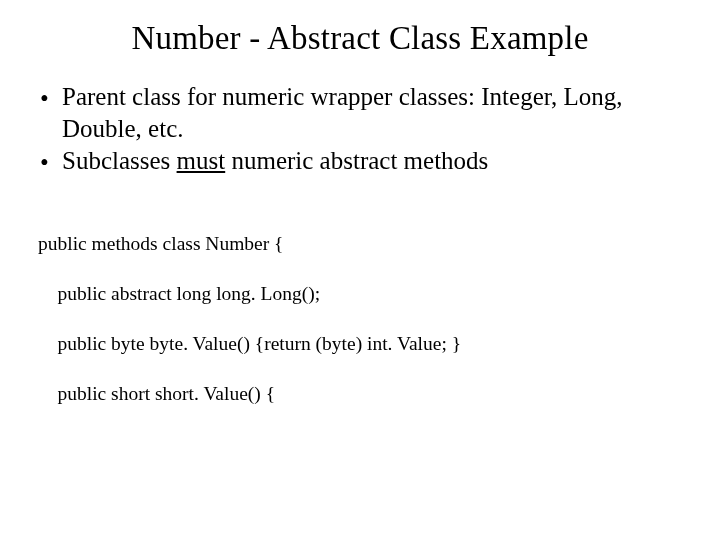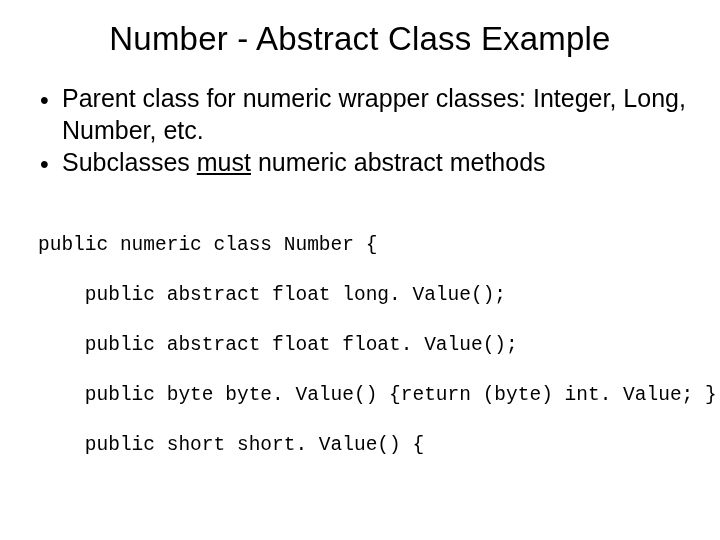--- a/index.html
+++ b/index.html
@@ -1,15 +1,15 @@
 <!DOCTYPE html>
 <html><head>
   <meta charset="utf-8">
   <style>
-    * { margin: 0; padding: 0; box-sizing: border-box; }
+    * { margin: 0; padding: 0; box-sizing: border-box; font-family: Liberation Serif, serif; }
     body {
       width: 720px;
       height: 540px;
       background: #fff;
       font-family: Arial, Helvetica, sans-serif;
       color: #000;
       padding: 20px 30px;
     }
     .title {
       font-size: 33px;
@@ -48,30 +48,29 @@
     }
   </style>
 </head>
 <body>
 
 <h1 class="title">Number - Abstract Class Example</h1>
 
 <div class="bullets">
   <div class="bullet-row">
     <span class="bullet-dot">•</span>
-    <span class="bullet-text">Parent class for numeric wrapper classes: Integer, Long, Number, etc.</span>
+    <span class="bullet-text">Parent class for numeric wrapper classes: Integer, Long, Double, etc.</span>
   </div>
   <div class="bullet-row">
     <span class="bullet-dot">•</span>
     <span class="bullet-text"><span>Subclasses </span><span class="underline">must</span><span> numeric abstract methods</span></span>
   </div>
 </div>
 
 <div class="code">
-<div>public numeric class Number {</div>
-<div>    public abstract float long. Value();</div>
-<div>    public abstract float float. Value();</div>
+<div>public methods class Number {</div>
+<div>    public abstract long long. Long();</div>
 <div>    public byte byte. Value() {return (byte) int. Value; }</div>
 <div>    public short short. Value() {</div>
 
 
 
 </div>
 
 </body></html>

